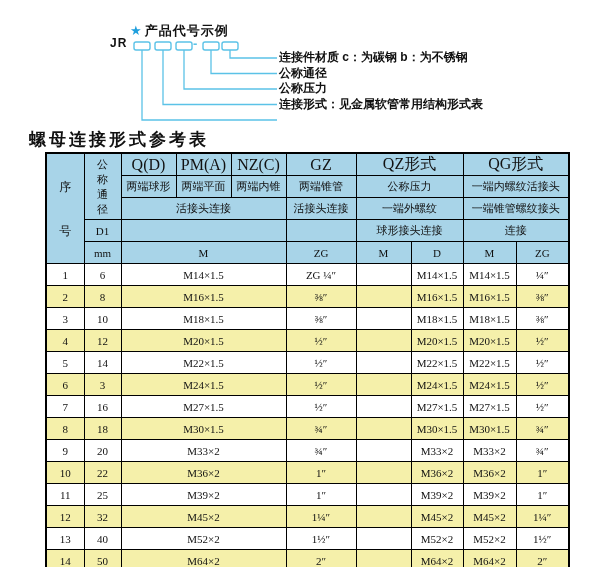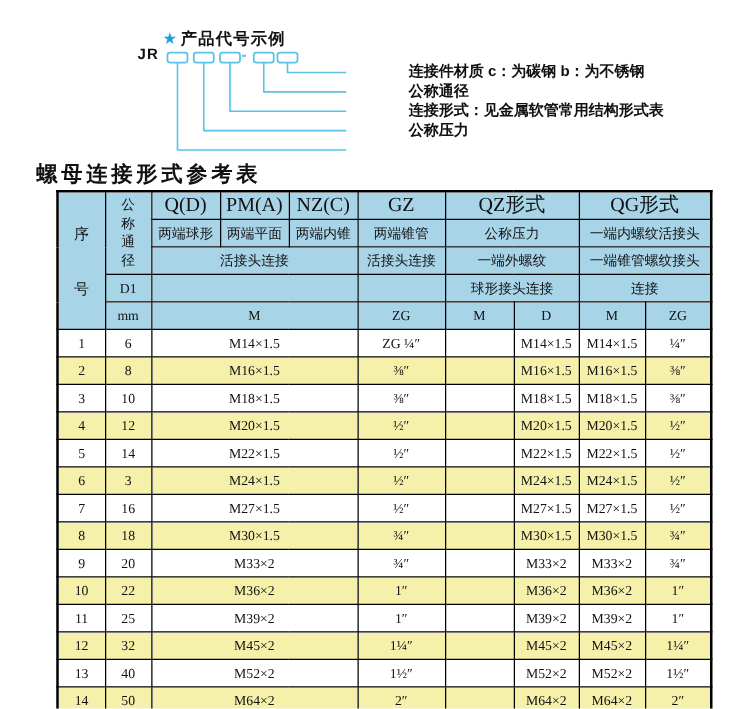--- a/index.html
+++ b/index.html
@@ -5,21 +5,21 @@
   html,body{margin:0;padding:0;background:#fff;}
   .page{position:relative;width:600px;height:567px;background:#ffffff;overflow:hidden;
         font-family:"Liberation Sans","DejaVu Sans",sans-serif;color:#111;}
 
   
   .diag-title{position:absolute;left:114px;top:22px;font-size:13px;font-weight:bold;letter-spacing:1px;margin-left:16px;}
   .diag-title .star{color:#1f9fdd;margin-right:2px;}
   .code-prefix{position:absolute;left:110px;top:36px;font-size:12px;font-weight:bold;letter-spacing:1px;text-align:right;}
   .code-sep{position:absolute;left:193px;top:36px;font-size:13px;font-weight:bold;color:#5bc2e7;}
   .code-svg{position:absolute;left:0;top:0;}
-  .code-labels{position:absolute;left:279px;top:50px;margin-left:48px;}
+  .code-labels{position:absolute;left:279px;top:50px;}
   .code-labels div{height:15.6px;line-height:15.6px;font-size:12px;font-weight:bold;white-space:nowrap;}
 
   
   .tbl-title{position:absolute;left:29px;top:128px;font-size:17px;font-weight:bold;
              letter-spacing:3px;font-family:"Liberation Serif","DejaVu Serif",serif;}
   table.ref{position:absolute;left:45px;top:152px;border-collapse:collapse;table-layout:fixed;
             font-family:"Liberation Serif","DejaVu Serif",serif;}
   table.ref th,table.ref td{border:1px solid #000;padding:0;text-align:center;vertical-align:middle;
             font-weight:normal;overflow:hidden;}
   table.ref{border:2px solid #000;}
@@ -54,22 +54,22 @@
       <path d="M211,50 V73.5 H277"></path>
       <path d="M184,50 V89 H277"></path>
       <path d="M163,50 V104.5 H277"></path>
       <path d="M142,50 V120 H277"></path>
     </g>
   </svg>
 
   <div class="code-labels">
     <div>连接件材质  c：为碳钢  b：为不锈钢</div>
     <div>公称通径</div>
+    <div>公称压力</div>
     <div>连接形式：见金属软管常用结构形式表</div>
-    <div>公称压力</div>
   </div>
 
   <div class="tbl-title">螺母连接形式参考表</div>
 
   <table class="ref">
     <colgroup>
       <col style="width:38px">
         <col style="width:37px">
       <col style="width:55px">
         <col style="width:55px">

